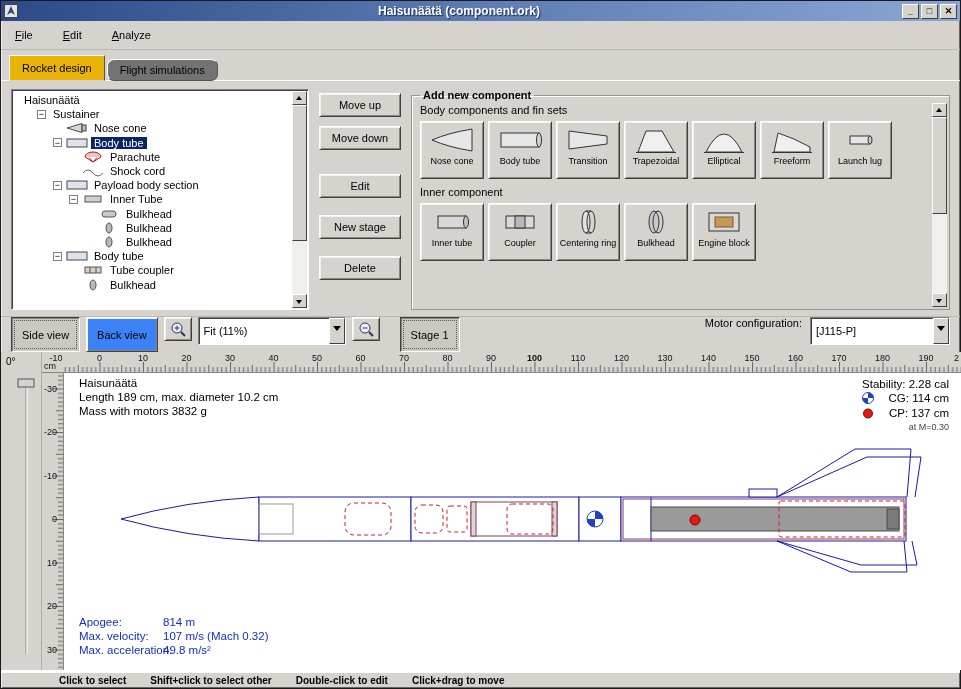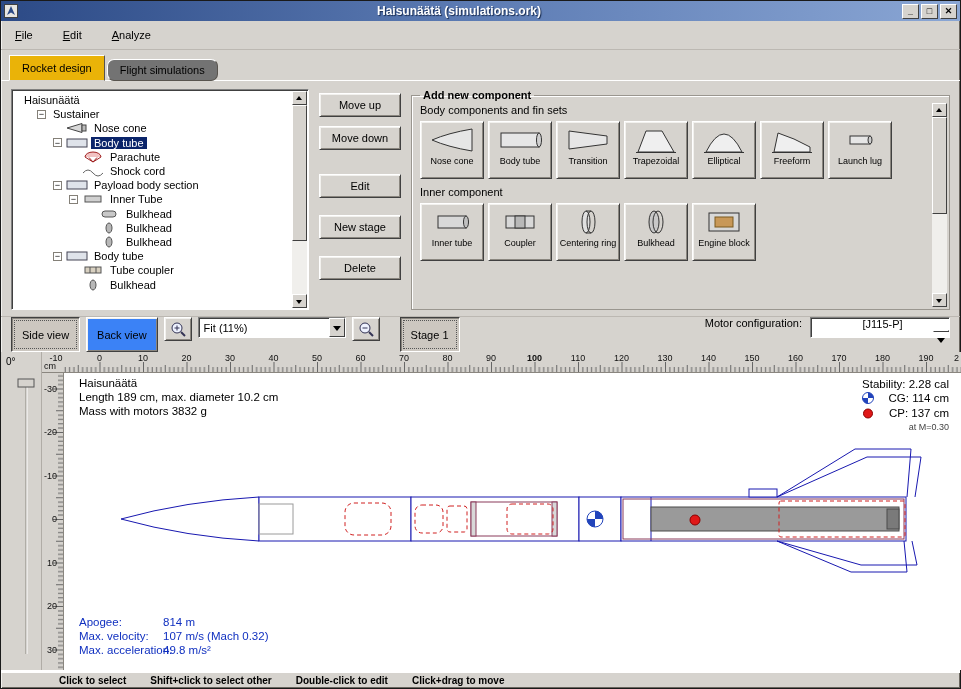--- a/index.html
+++ b/index.html
@@ -68,26 +68,26 @@
   
   .view-toolbar { flex:0 0 36px; display:flex; gap:6px; padding:0 10px; border-top:1px solid #bcb8b2; }
   .tbtn { padding:4px 10px; background:#3b82f6; border:1px solid; border-color:#fff #404040 #404040 #fff;
           box-shadow:inset 1px 1px 0 #f2f1ee, inset -1px -1px 0 #8a867f; font-size:11px;
           font-family:"Liberation Sans",sans-serif; }
   .tbtn.active { border-color:#404040 #fff #fff #404040; box-shadow:inset 1px 1px 0 #8a867f; background:#ccc7c0; outline:1px dotted #555; outline-offset:-4px; }
   .icon-btn { width:28px; height:24px; background:#d6d3ce; border:1px solid; border-color:#fff #404040 #404040 #fff;
               box-shadow:inset 1px 1px 0 #f2f1ee, inset -1px -1px 0 #8a867f;
               display:flex; align-items:center; justify-content:center; }
   .combo { background:#fff; border:1px solid; border-color:#808080 #fff #fff #808080; box-shadow:inset 1px 1px 0 #404040;
-           height:21px; display:flex; align-items:center; padding-left:5px; }
+           height:28px; display:flex; align-items:center; padding-left:5px; }
   .combo .arrow-btn { margin-left:auto; width:16px; align-self:stretch; background:#d6d3ce;
                       border:1px solid; border-color:#fff #404040 #404040 #fff; position:relative; }
   .combo .arrow-btn::before { content:""; position:absolute; left:3px; top:7px; border:4px solid transparent; border-top:5px solid #000; border-bottom:none; }
   .combo.zoom { width:148px; }
-  .combo.motor { width:140px;flex-direction:column; }
+  .combo.motor { width:140px; }
   .spacer { flex:1; }
   .motor-label { margin-right:2px; }
 
   
   .canvas-wrap { flex:0 0 318px; position:relative; background:#fff; }
   svg text { font-family:"Liberation Sans",sans-serif; }
   .rlbl { font-size:9px; fill:#111; }
   .rbold { font-weight:bold; }
   .ann { font-size:11.5px; fill:#000; }
   .annsmall { font-size:9px; fill:#444; }
@@ -100,21 +100,21 @@
 </head>
 <body>
 
 <div class="window">
 
   <div class="titlebar">
     <svg width="14" height="14">
       <rect x="0.5" y="0.5" width="13" height="13" fill="#e8e6e2" stroke="#404040"></rect>
       <path d="M7,2 L11,11 L7,8.5 L3,11 Z" fill="#2c4a86"></path>
     </svg>
-    <span class="title-text">Haisunäätä (simulations.ork)</span>
+    <span class="title-text">Haisunäätä (component.ork)</span>
     <span class="win-btn">_</span>
     <span class="win-btn">□</span>
     <span class="win-btn">✕</span>
   </div>
 
   <div class="menubar">
     <span class="menu-item"><span class="mn">F</span><span>ile</span></span>
     <span class="menu-item"><span class="mn">E</span><span>dit</span></span>
     <span class="menu-item"><span class="mn">A</span><span>nalyze</span></span>
   </div>

